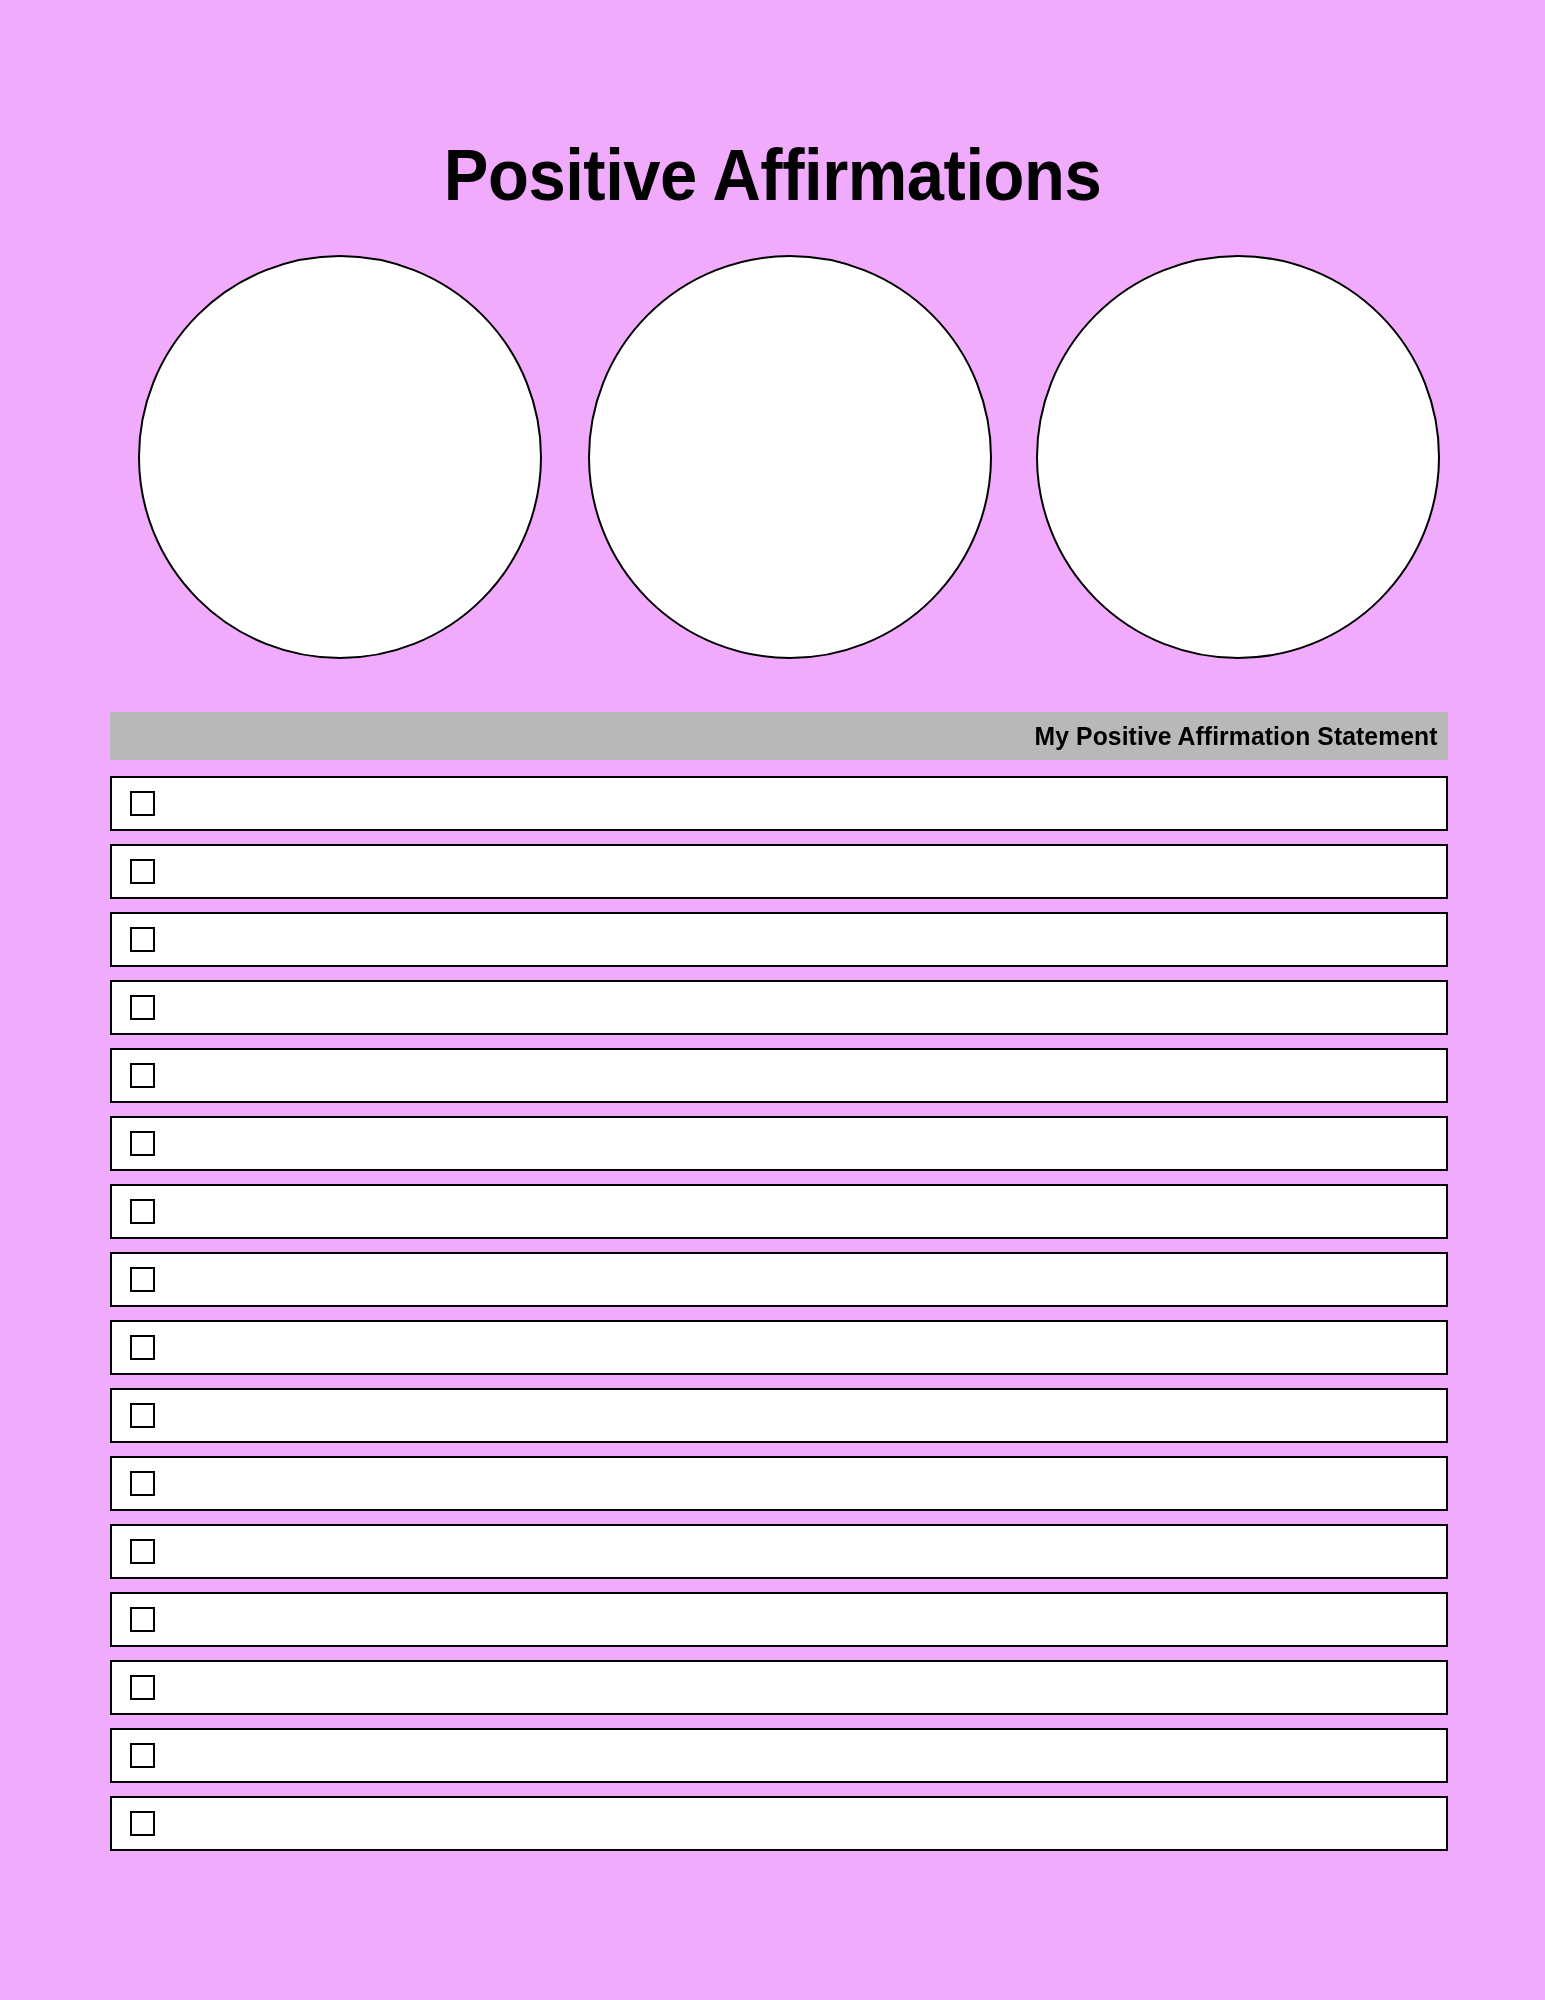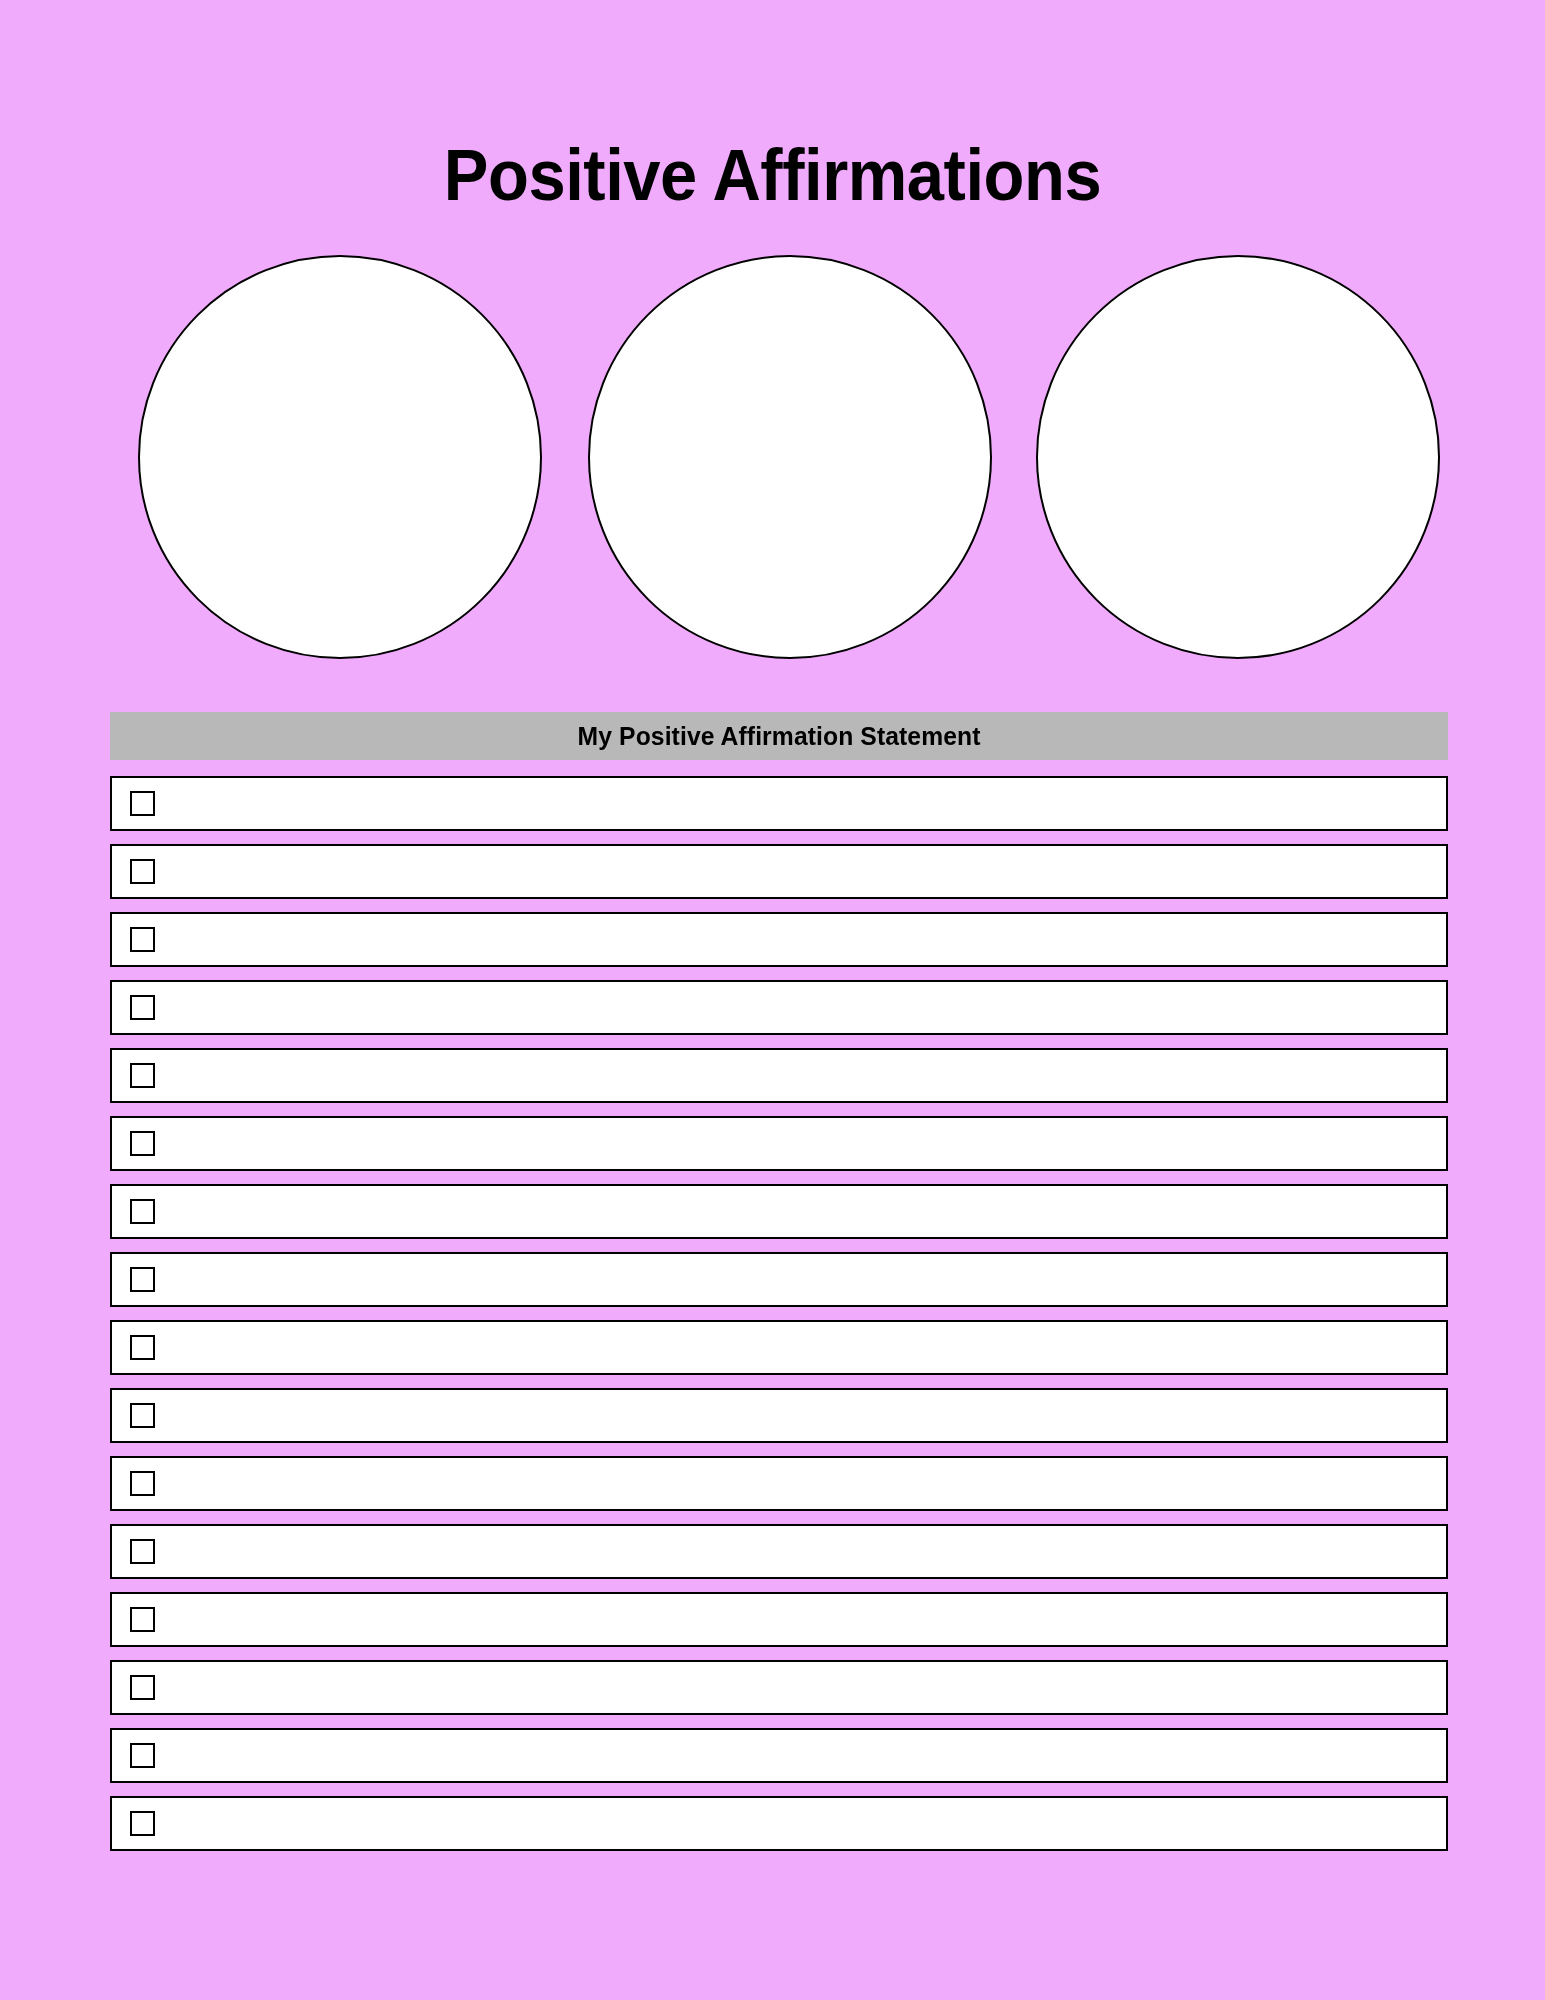--- a/index.html
+++ b/index.html
@@ -73,21 +73,21 @@
     top: 712px;
     width: 1338px;
   }
 
   .table-header {
     width: 1338px;
     height: 48px;
     background: #b8b8b8;
     display: flex;
     align-items: center;
-    justify-content: center;
+    justify-content: flex-end;
     box-sizing: border-box;
   }
   .table-header-label {
     font-family: "Liberation Sans Narrow", "Liberation Sans", sans-serif;
     font-weight: 700;
     font-size: 26px;
     line-height: 30px;
     color: #000000;
     letter-spacing: 0.1px;
     white-space: nowrap;

